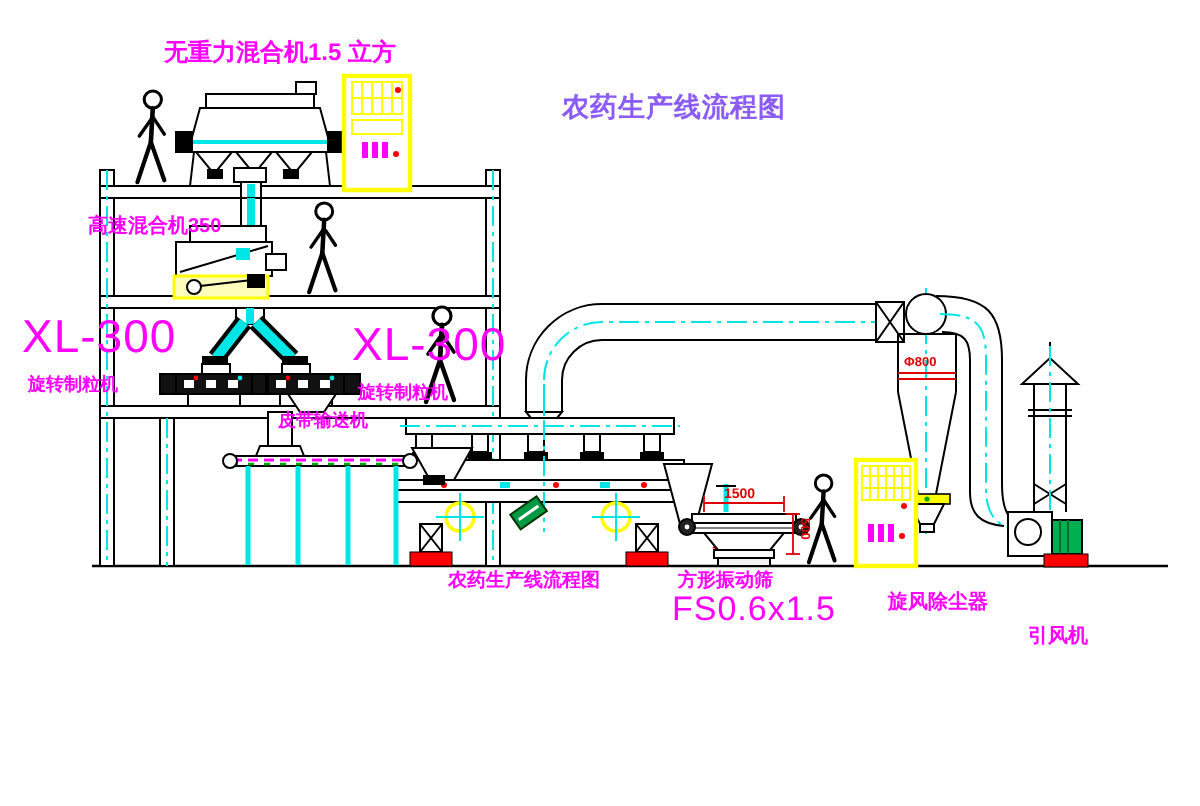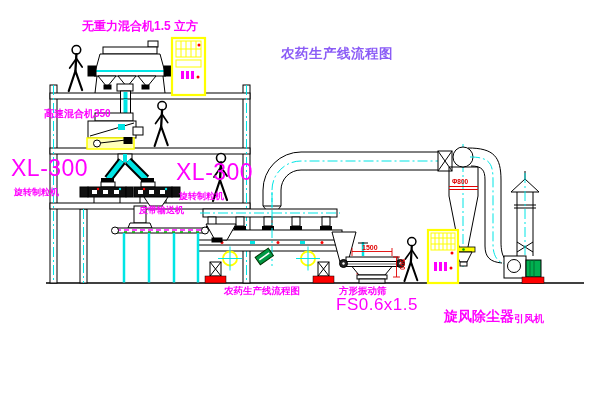--- a/index.html
+++ b/index.html
@@ -325,21 +325,21 @@
 <div class="lbl lbl-model" style="left:176px;top:161px;font-size:23px;">XL-300</div>
 <div class="lbl lbl-cn" style="left:179px;top:192px;font-size:9px;">旋转制粒机</div>
 
 <div class="lbl lbl-cn" style="left:139px;top:206px;font-size:9px;">皮带输送机</div>
 
 <div class="lbl lbl-cn" style="left:224px;top:286px;font-size:9.5px;">农药生产线流程图</div>
 
 <div class="lbl lbl-cn" style="left:339px;top:286px;font-size:9.5px;">方形振动筛</div>
 <div class="lbl lbl-model" style="left:336px;top:296px;font-size:17px;">FS0.6x1.5</div>
 
-<div class="lbl lbl-cn" style="left:444px;top:309px;font-size:14px;">旋风除尘器</div>
+<div class="lbl lbl-cn" style="left:444px;top:297px;font-size:10px;">旋风除尘器</div>
 
 <div class="lbl lbl-cn" style="left:514px;top:294px;font-size:10px;margin-top:20px;">引风机</div>
 
 <div class="dim" style="left:452px;top:179px;font-size:6.5px;">Φ800</div>
 <div class="dim" style="left:362px;top:244px;font-size:7px;">1500</div>
 <div class="dim v-dim" style="left:398px;top:259px;font-size:6.5px;">500</div>
 
 </div>
 
 </body></html>

